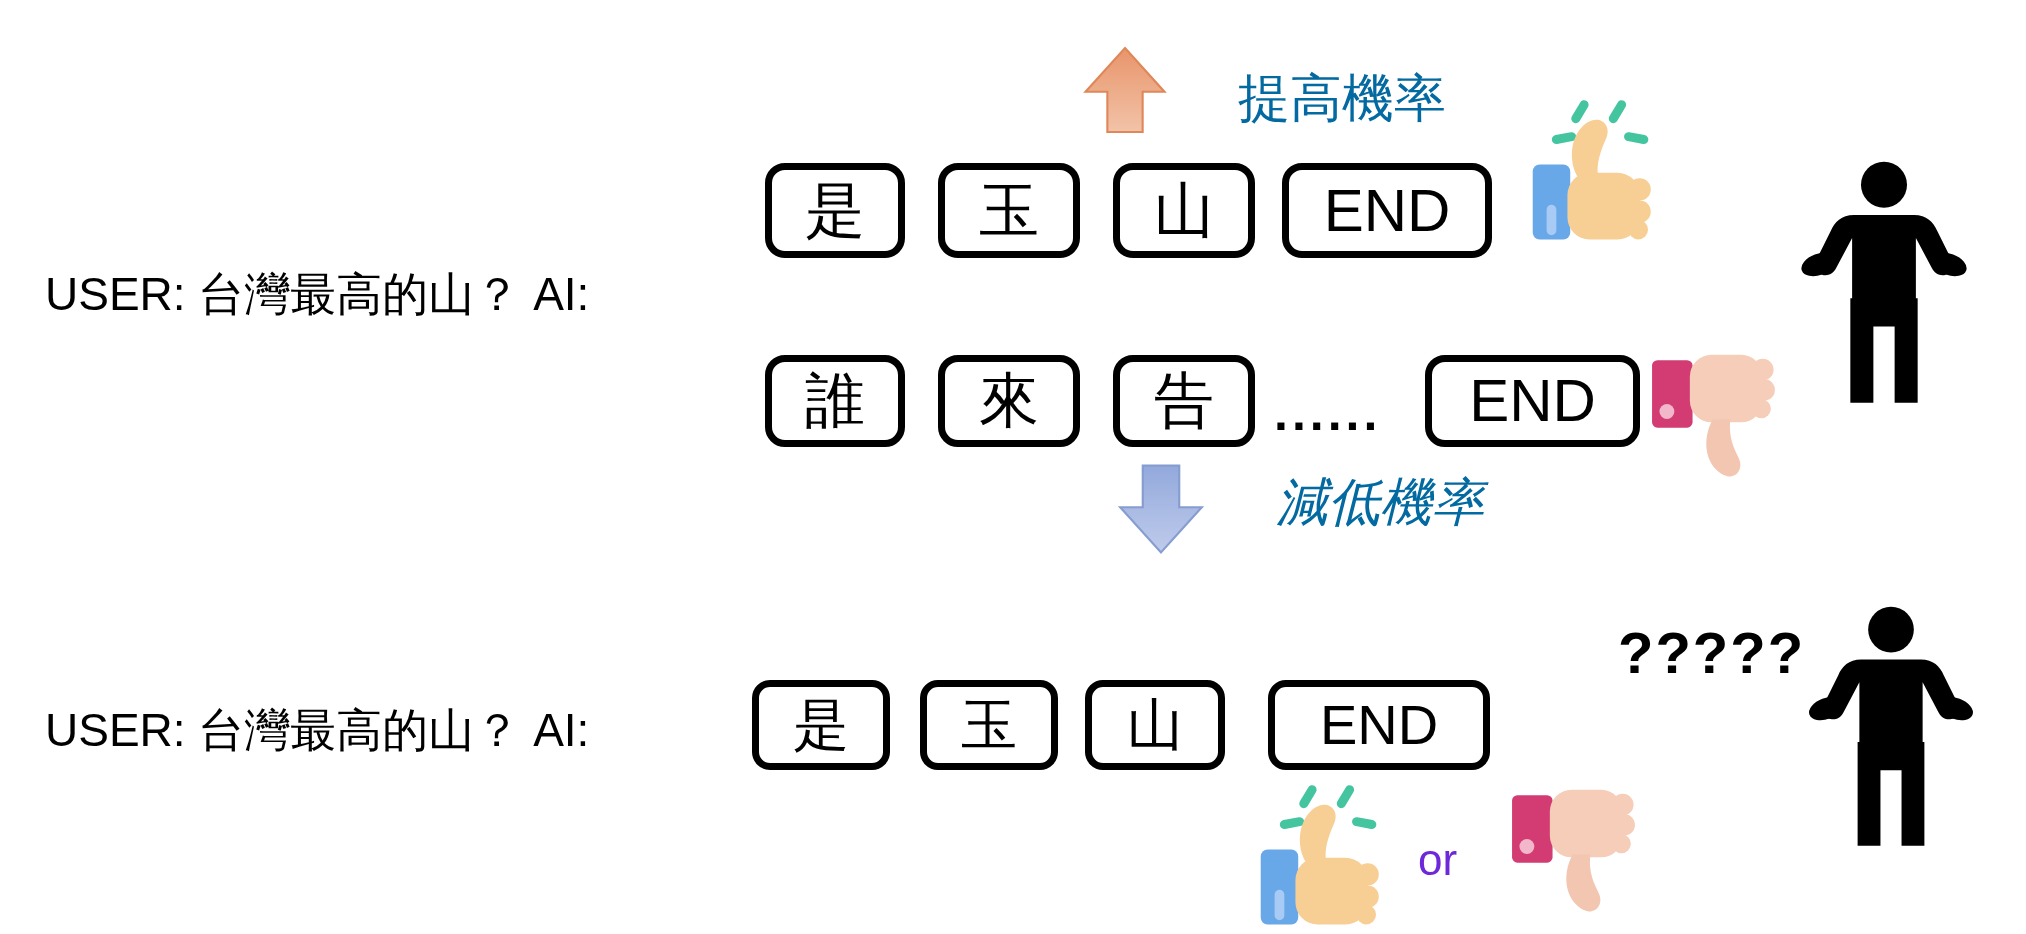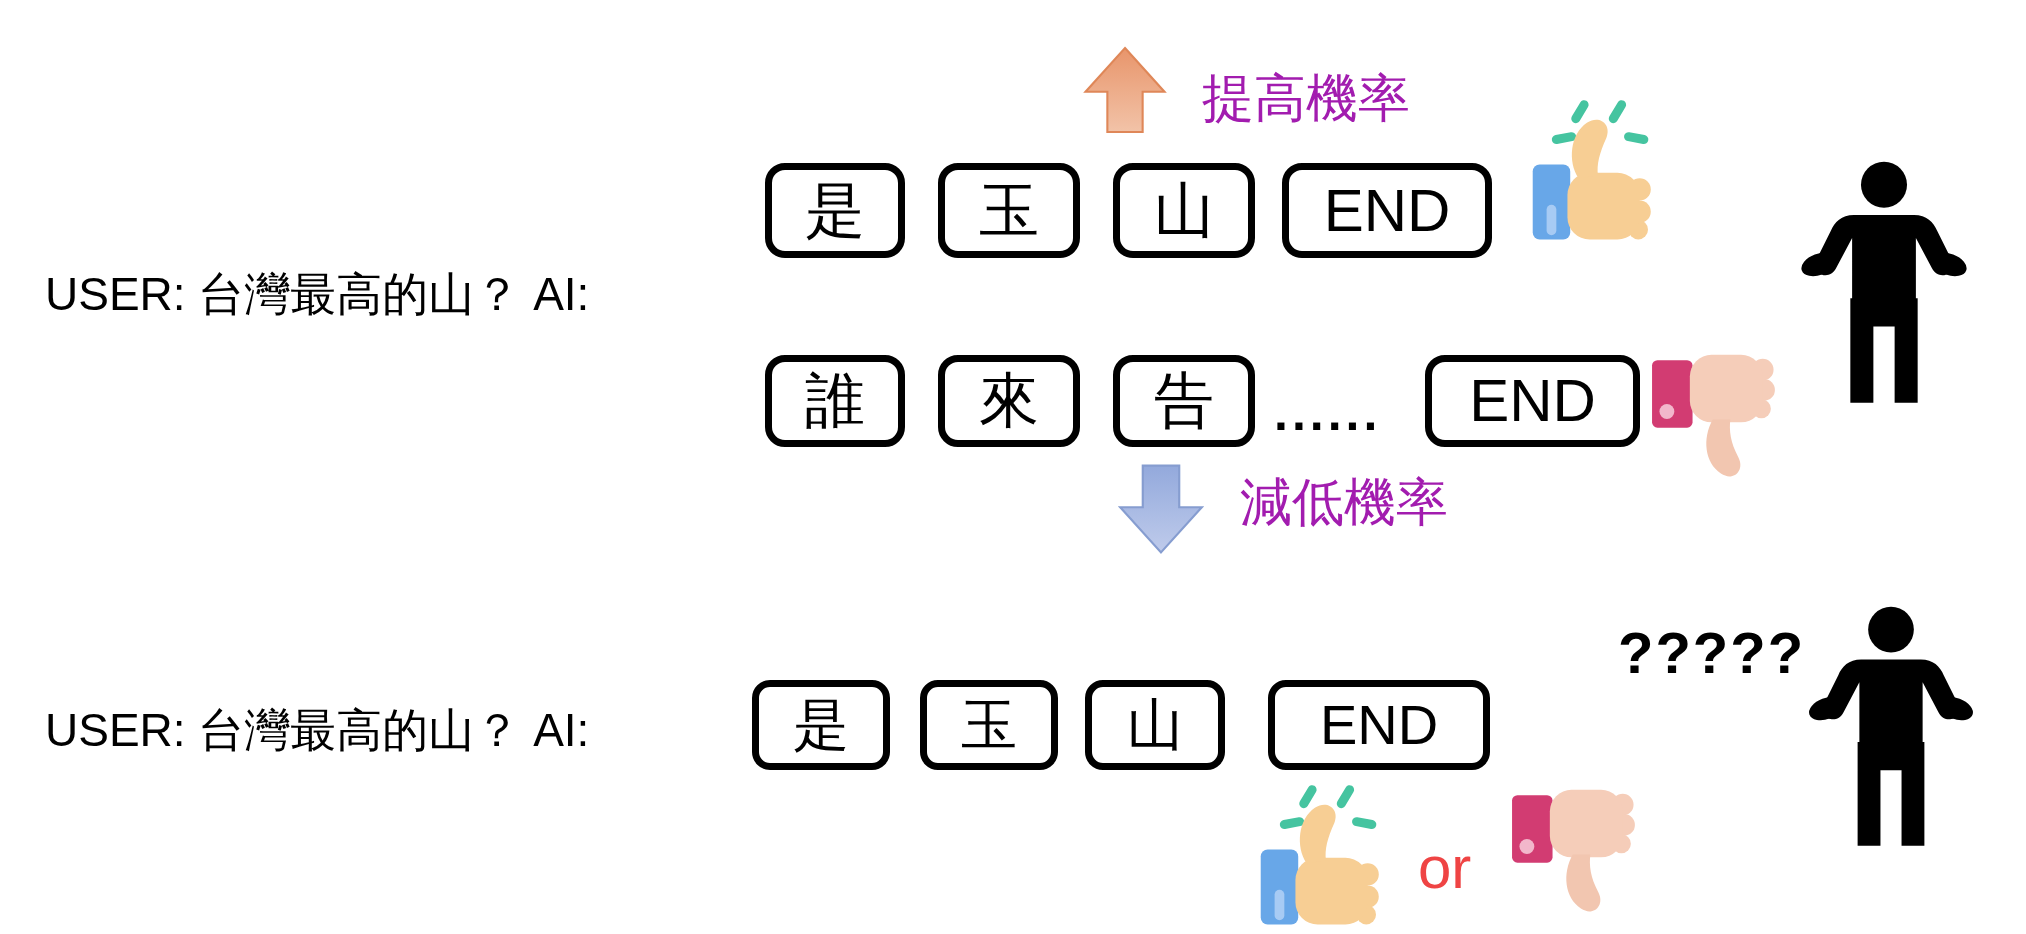--- a/index.html
+++ b/index.html
@@ -21,28 +21,28 @@
     display:flex;align-items:center;justify-content:center;
     font-size:60px;line-height:1;color:#000;
   }
   .token.small{font-size:56px;border-radius:18px;}
   .user-line{
     position:absolute;
     font-size:46px;line-height:56px;white-space:nowrap;color:#000000;
   }
   .fx-label{
     position:absolute;
-    font-size:52px;line-height:1;white-space:nowrap;color:#a21caf;
+    font-size:52px;line-height:1;white-space:nowrap;color:#0369a1;margin-left:36px;
   }
   .dots{
     position:absolute;
     font-size:50px;font-weight:bold;letter-spacing:4px;line-height:1;color:#000;
     white-space:nowrap;
   }
-  .or-label{position:absolute;font-size:60px;line-height:1;color:#ef4444;}
+  .or-label{position:absolute;font-size:44px;line-height:1;color:#6d28d9;}
   .qmarks{position:absolute;font-size:58px;font-weight:bold;letter-spacing:2px;line-height:1;color:#000;}
   svg{display:block;}
 </style>
 </head>
 <body>
 
 <div class="canvas">
 
   <svg class="abs" style="left:1083px;top:45px;" width="84" height="90" viewBox="0 0 100 106">
     <defs>
@@ -116,21 +116,21 @@
   <svg class="abs" style="left:1117px;top:463px;" width="88" height="92" viewBox="0 0 100 106">
     <defs>
       <linearGradient id="gDown" x1="0" y1="0" x2="0" y2="1">
         <stop offset="0" stop-color="#93A9DC"></stop>
         <stop offset="1" stop-color="#BFCBEB"></stop>
       </linearGradient>
     </defs>
     <path d="M50,103 L97,51 L71,51 L71,3 L29,3 L29,51 L3,51 Z" fill="url(#gDown)" stroke="#869DD0" stroke-width="2.5"></path>
   </svg>
 
-  <div class="fx-label" style="left:1240px;top:476px;">減低機率</div>
+  <div class="fx-label" style="left:1240px;top:476px;font-style:italic;">減低機率</div>
 
   <svg class="abs" style="left:1795px;top:160px;" width="178" height="248" viewBox="0 0 100 140" fill="#000000">
     <circle cx="50" cy="14" r="13"></circle>
     <ellipse cx="13" cy="59" rx="10" ry="6" transform="rotate(-20 13 59)"></ellipse>
     <ellipse cx="87" cy="59" rx="10" ry="6" transform="rotate(20 87 59)"></ellipse>
     <path d="M33,31 h34 c7,0 11,4 13,9 l8,16 c4,8 -7,13 -11,5 l-9,-17 v36 h-36 v-36 l-9,17 c-4,8 -15,3 -11,-5 l8,-16 c2,-5 6,-9 13,-9 z"></path>
     <path d="M31,78 h38 v59 h-13 v-43 h-12 v43 h-13 z"></path>
   </svg>
 
   <div class="user-line" style="left:45px;top:702px;">USER: 台灣最高的山？ AI:</div>

